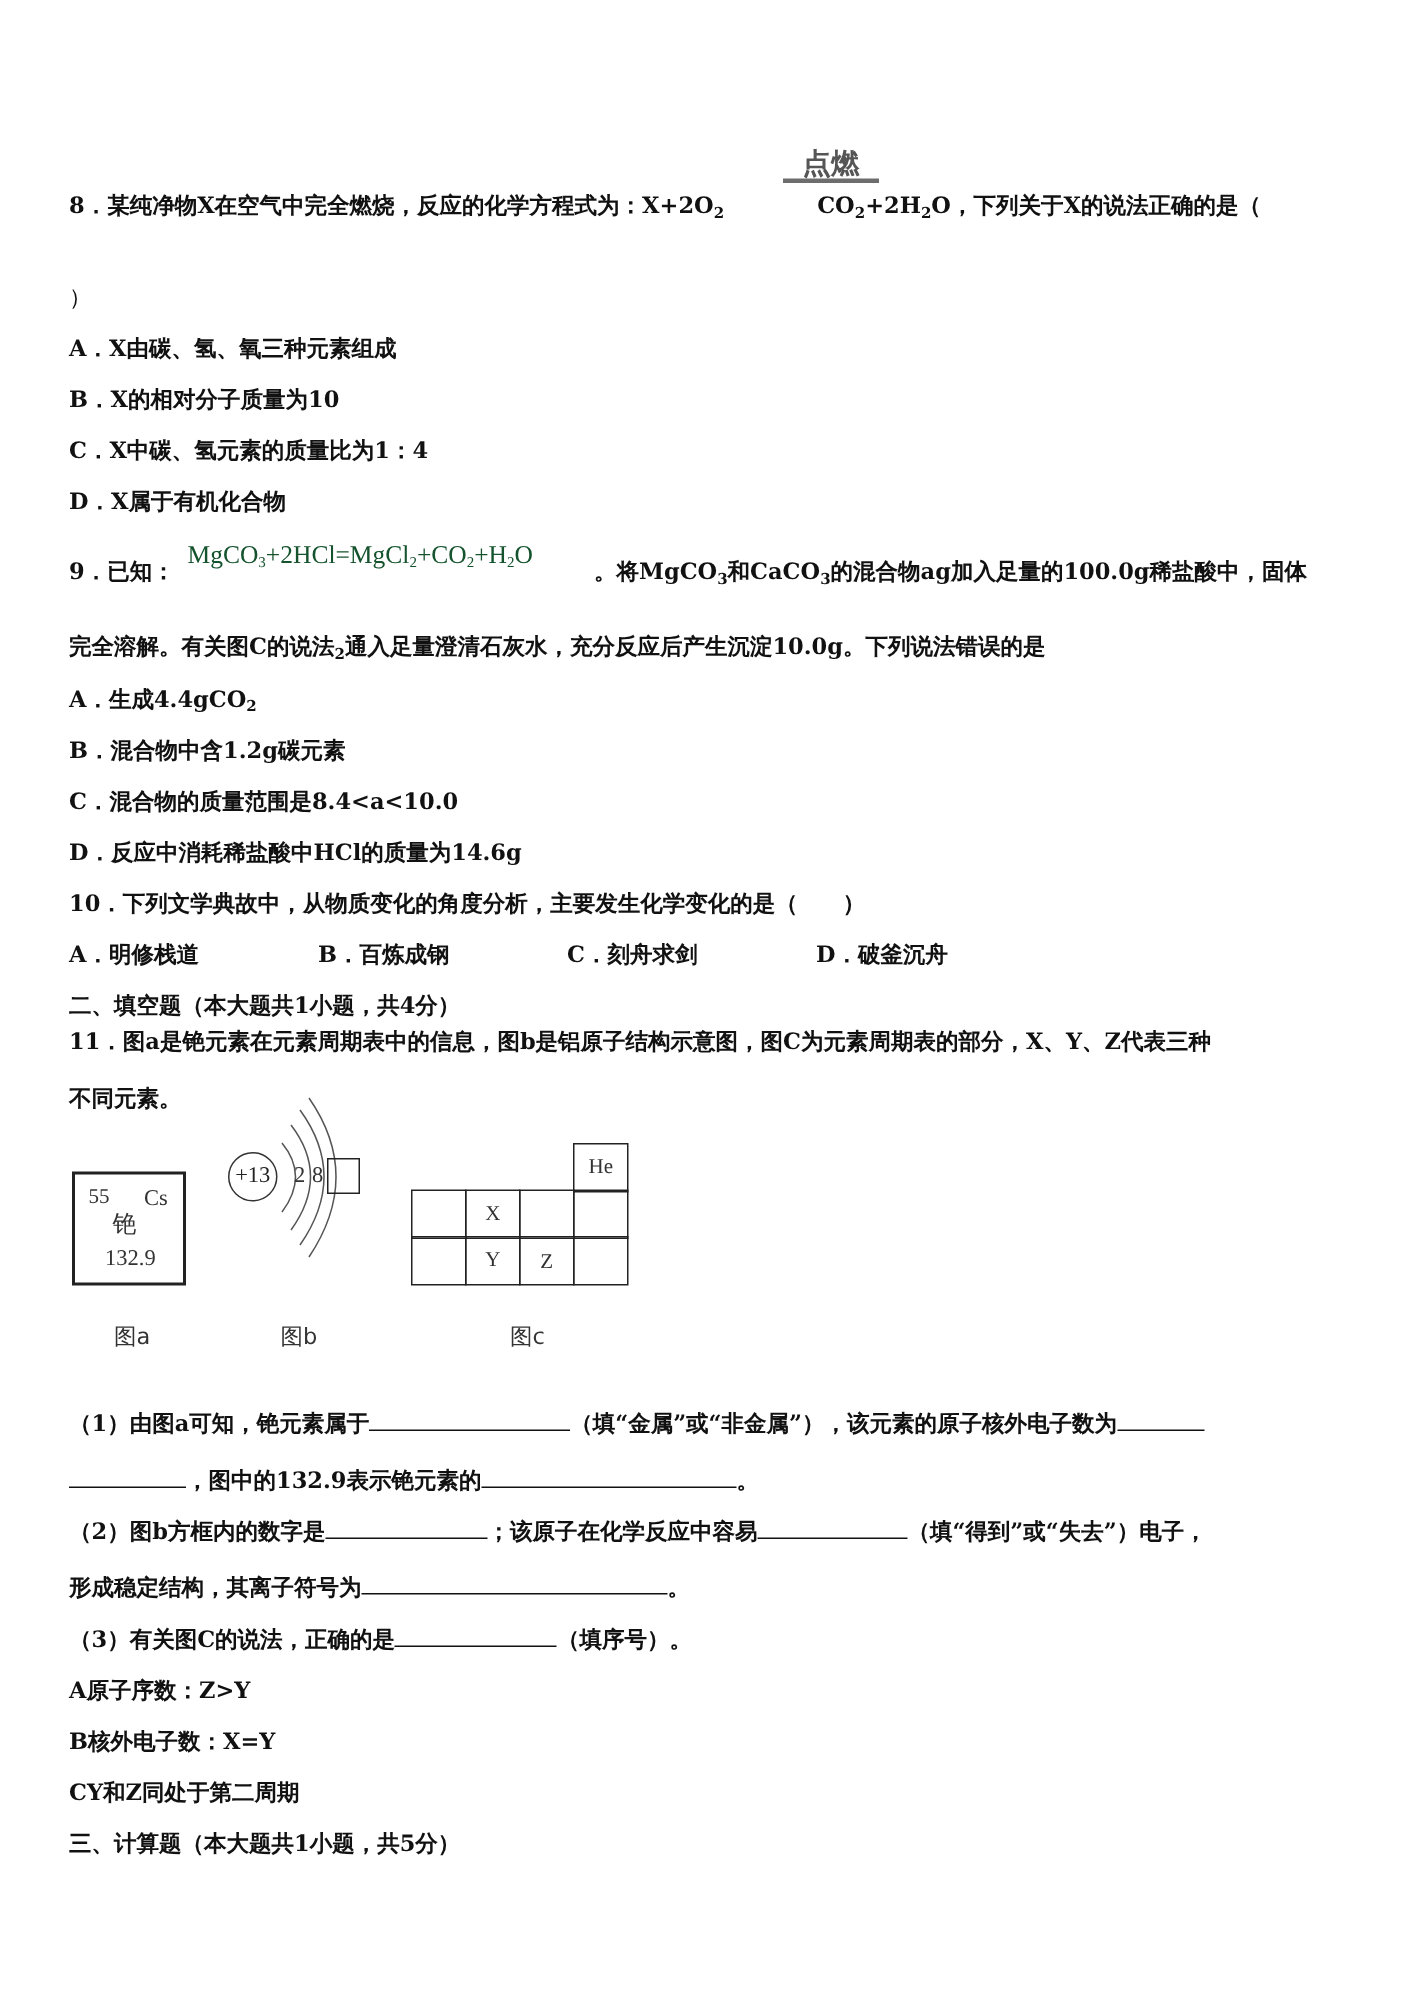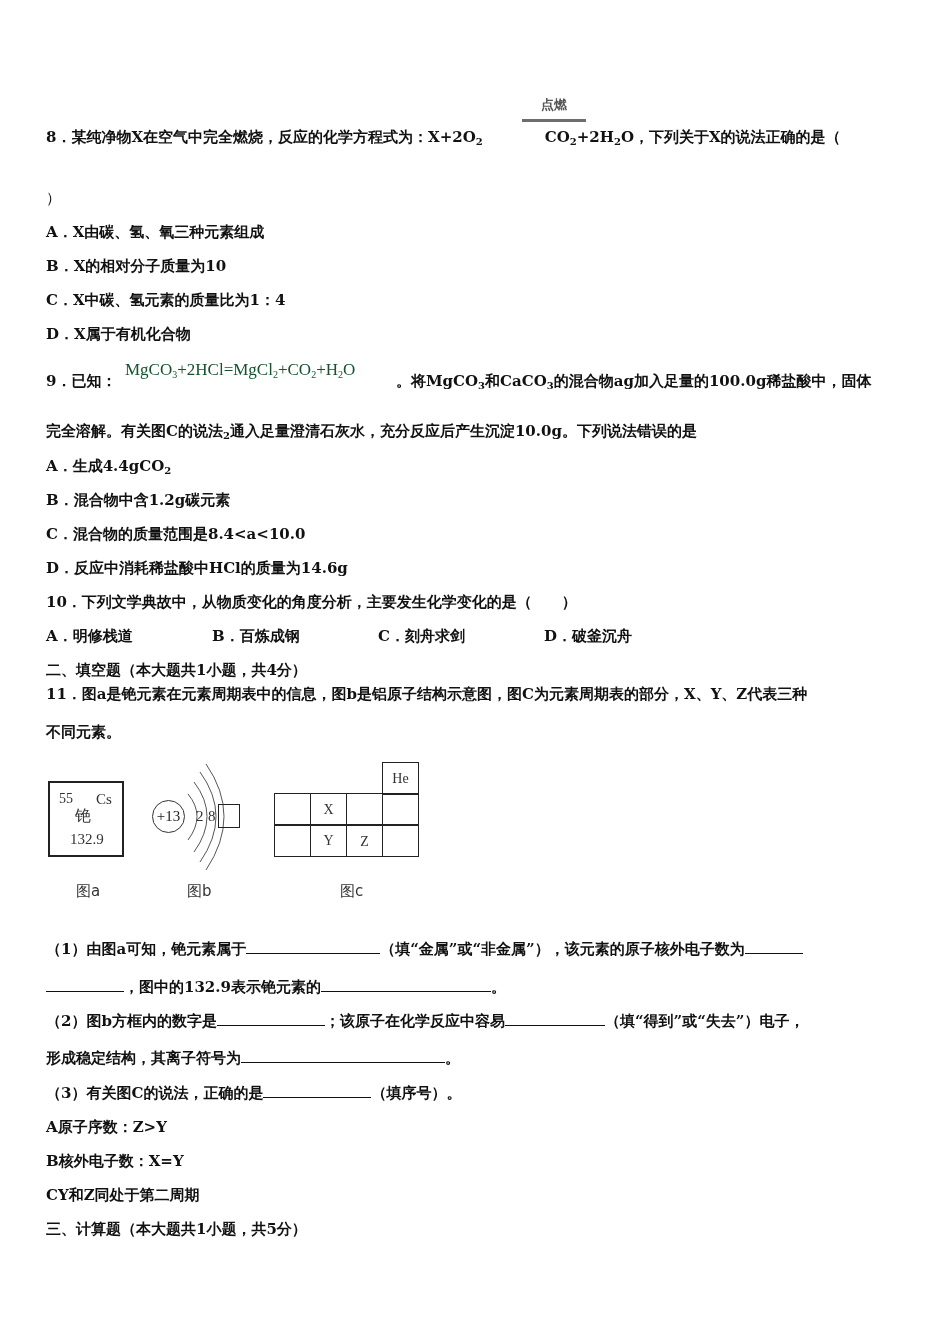--- a/index.html
+++ b/index.html
@@ -2,33 +2,33 @@
 <html><head>
 <meta charset="utf-8">
 <style>
   html, body { margin: 0; padding: 0; background: #ffffff; }
   body { width: 950px; height: 1344px; position: relative; overflow: hidden;
          font-family: "DejaVu Serif", "Liberation Serif", serif; color: #111; }
   .line { position: absolute; left: 46px; font-size: 15px; font-weight: bold; white-space: nowrap; line-height: 20px; }
   .light { font-weight: normal; }
   sub { font-size: 10px; vertical-align: -3px; line-height: 0; }
   .blank { display: inline-block; border-bottom: 1px solid #111; height: 14px; vertical-align: baseline; }
-  .cond { position: absolute; left: 523px; top: 96px; width: 62px; text-align: center; font-size: 13px; color: #555; font-weight: bold; }
+  .cond { position: absolute; left: 523px; top: 96px; width: 62px; text-align: center; font-size: 19px; color: #555; font-weight: bold; }
   .cond-bar { position: absolute; left: 522px; top: 119px; width: 64px; height: 3px; background: #6d6d6d; }
   .formula { position: absolute; left: 125px; top: 360px; font-family: "Liberation Serif", serif; font-size: 17px; color: #14532d; font-weight: normal; }
   .formula sub { font-size: 10px; }
   .opt-row span.opt { display: inline-block; width: 166px; }
   
   .fig-a { position: absolute; left: 48px; top: 781px; width: 76px; height: 76px; border: 2px solid #222; box-sizing: border-box; font-family: "Liberation Serif", serif; color: #333; }
   .fig-a .num { position: absolute; left: 9px; top: 8px; font-size: 14px; }
   .fig-a .sym { position: absolute; left: 46px; top: 8px; font-size: 15px; }
   .fig-a .name { position: absolute; left: 25px; top: 23px; font-size: 16px; font-family: "DejaVu Sans", sans-serif; }
   .fig-a .mass { position: absolute; left: 20px; top: 48px; font-size: 15px; }
   
-  .fig-b { position: absolute; left: 150px; top: 762px; width: 100px; height: 110px; }
+  .fig-b { position: absolute; left: 150px; top: 730px; width: 100px; height: 110px; }
   .nucleus { position: absolute; left: 2px; top: 38px; width: 33px; height: 33px; border: 1px solid #333; border-radius: 50%; box-sizing: border-box;
              font-family: "Liberation Serif", serif; font-size: 15px; text-align: center; line-height: 31px; color: #222; }
   .shell-num { position: absolute; top: 46px; font-family: "Liberation Serif", serif; font-size: 15px; color: #333; }
   .shell-box { position: absolute; left: 68px; top: 42px; width: 22px; height: 24px; border: 1.5px solid #222; box-sizing: border-box; }
   .fig-b svg { position: absolute; left: 0; top: 0; }
   
   .fig-c { position: absolute; left: 274px; top: 762px; }
   .cell { position: absolute; border: 1.5px solid #222; box-sizing: border-box; font-family: "Liberation Serif", serif; font-size: 14px; color: #333; text-align: center; }
   .cap { position: absolute; font-size: 15px; font-family: "DejaVu Sans", sans-serif; color: #333; }
 </style>

